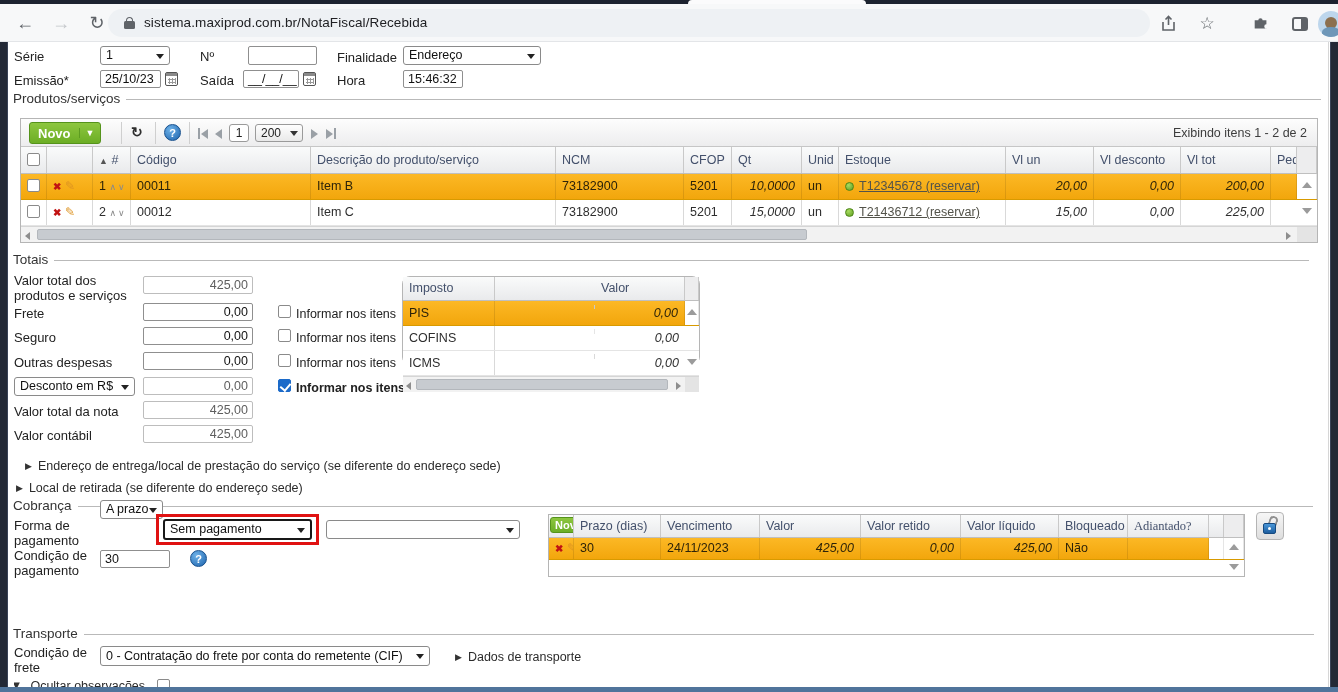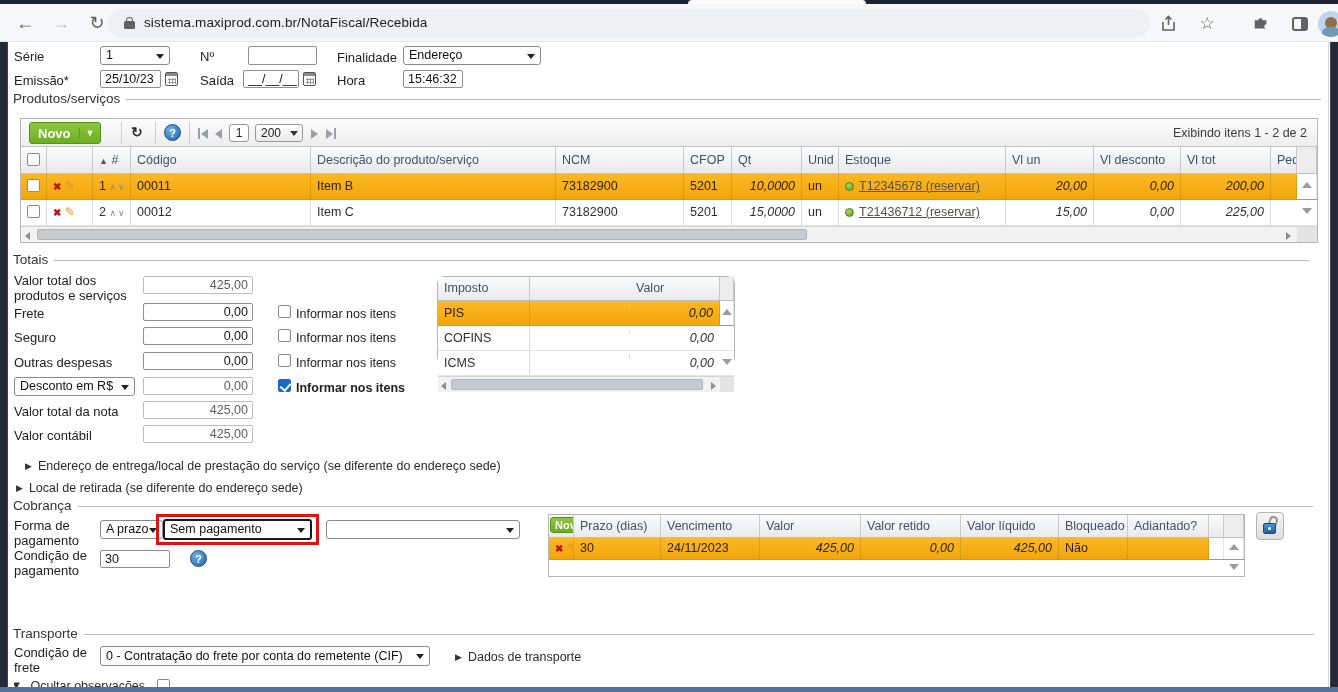--- a/index.html
+++ b/index.html
@@ -284,21 +284,21 @@
   </div>
   <div class="inp ro" style="left:143px;top:377px;width:110px;height:18px;">0,00</div>
   <span class="chk on" style="left:278px;top:379px;"></span>
   <span class="lbl" style="left:296px;top:381px;font-size:12.5px;font-weight:bold;">Informar nos itens</span>
 
   <span class="lbl" style="left:14px;top:404px;">Valor total da nota</span>
   <div class="inp ro" style="left:143px;top:401px;width:110px;height:18px;">425,00</div>
   <span class="lbl" style="left:14px;top:428px;">Valor contábil</span>
   <div class="inp ro" style="left:143px;top:425px;width:110px;height:18px;">425,00</div>
 
-  <div class="grid" style="left:437px;top:276px;width:298px;height:89px;border-radius:8px;">
+  <div class="grid" style="left:402px;top:276px;width:298px;height:89px;border-radius:8px;">
     <div class="grow ghead" style="height:24px;">
       <div class="gcell t-name" style="padding-top:4px;">Imposto</div>
       <div class="gcell t-base" style="padding-top:4px;">Base de cálculo</div>
       <div class="gcell t-val" style="padding-top:4px;">Valor</div>
       <div class="gcell t-scroll" style="background:#ededee;"></div>
     </div>
     <div class="grow gr sel-row" style="height:25px;">
       <div class="gcell t-name">PIS</div>
       <div class="gcell t-base num">0,00</div>
       <div class="gcell t-val num">0,00</div>
@@ -330,21 +330,21 @@
 
   <div class="collapse-row" style="left:16px;top:459px;padding-left:9px;">
     <span class="tri">▶</span><span>Endereço de entrega/local de prestação do serviço (se diferente do endereço sede)</span>
   </div>
   <div class="collapse-row" style="left:16px;top:481px;">
     <span class="tri">▶</span><span>Local de retirada (se diferente do endereço sede)</span>
   </div>
 
   <span class="legend" style="left:13px;top:498px;--lw:1235px;">Cobrança</span>
   <span class="lbl" style="left:14px;top:518px;width:82px;line-height:15px;">Forma de pagamento</span>
-  <div class="sel" style="left:100px;top:520px;width:63px;height:19px;">
+  <div class="sel" style="left:100px;top:500px;width:63px;height:19px;">
     <span>A prazo</span><span class="chev"></span>
   </div>
   <div class="redbox" style="left:156px;top:514px;width:163px;height:31px;"></div>
   <div class="sel focus-sel" style="left:163px;top:519px;width:149px;height:21px;">
     <span>Sem pagamento</span><span class="chev"></span>
   </div>
   <div class="sel" style="left:326px;top:520px;width:194px;height:19px;">
     <span></span><span class="chev"></span>
   </div>
   <span class="lbl" style="left:14px;top:548px;width:82px;line-height:15px;">Condição de pagamento</span>
@@ -353,21 +353,21 @@
 
   <div class="grid" style="left:548px;top:514px;width:697px;height:63px;">
     <div class="grow ghead" style="height:23px;">
       <div class="gcell b-ico" style="padding:2px 1px 0 1px;"><span class="btn-novo-sm">Novo</span></div>
       <div class="gcell b-prazo" style="padding-top:4px;">Prazo (dias)</div>
       <div class="gcell b-venc" style="padding-top:4px;">Vencimento</div>
       <div class="gcell b-val" style="padding-top:4px;">Valor</div>
       <div class="gcell b-vret" style="padding-top:4px;">Valor retido</div>
       <div class="gcell b-vliq" style="padding-top:4px;">Valor líquido</div>
       <div class="gcell b-bloq" style="padding-top:4px;">Bloqueado</div>
-      <div class="gcell b-adia" style="padding-top:4px;">Adiantado?</div>
+      <div class="gcell b-adia" style="padding-top:4px;font-family:Liberation Serif, serif;">Adiantado?</div>
       <div class="gcell b-extra"></div>
       <div class="gcell vscroll-cell" style="background:#ededee;"></div>
     </div>
     <div class="grow gr sel-row" style="height:22px;">
       <div class="gcell b-ico" style="padding-top:3px;"><span class="rowx">✖</span> <span class="rowpencil">✎</span></div>
       <div class="gcell b-prazo" style="padding-top:3px;">30</div>
       <div class="gcell b-venc" style="padding-top:3px;">24/11/2023</div>
       <div class="gcell b-val num" style="padding-top:3px;">425,00</div>
       <div class="gcell b-vret num" style="padding-top:3px;">0,00</div>
       <div class="gcell b-vliq num" style="padding-top:3px;">425,00</div>

